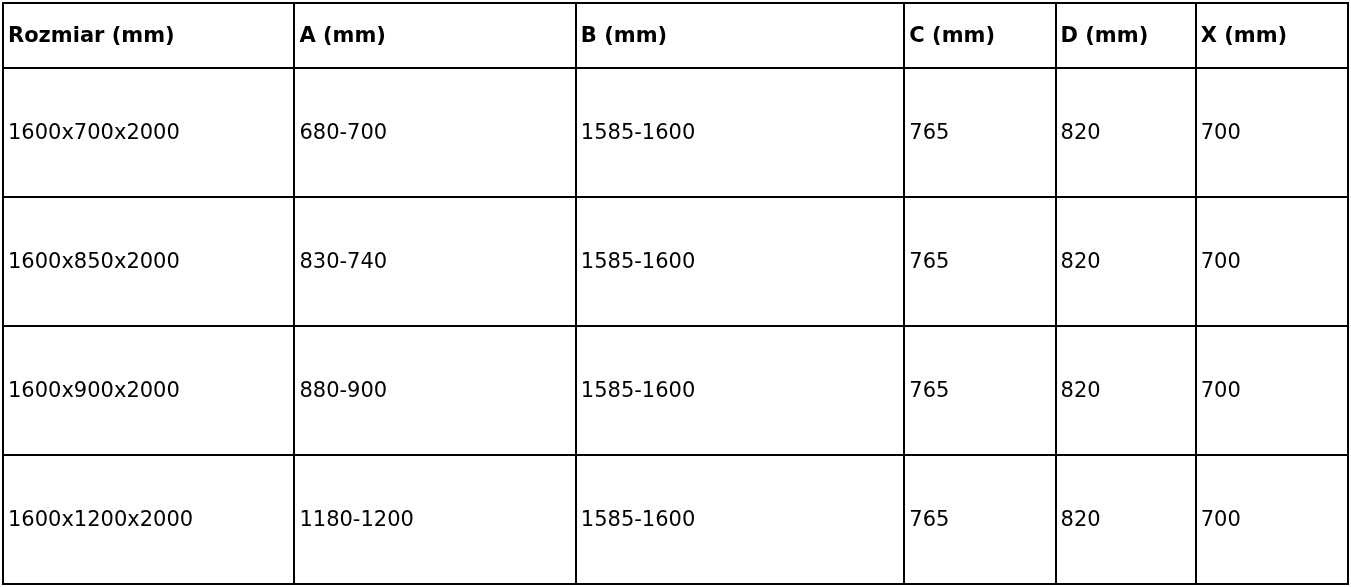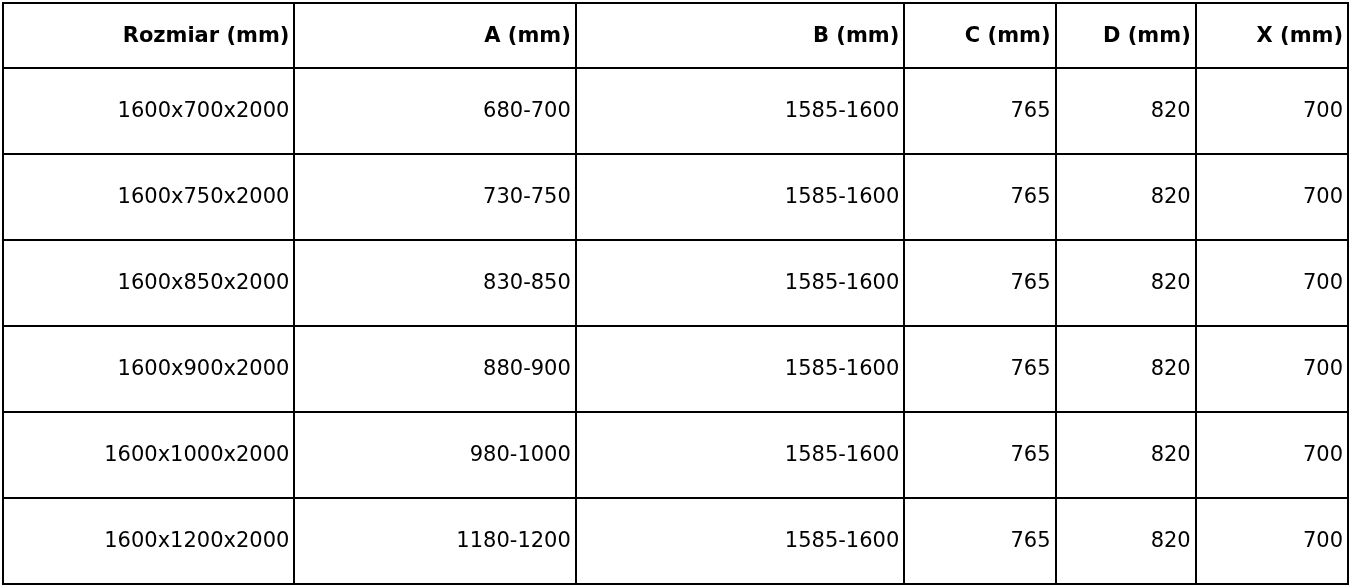--- a/index.html
+++ b/index.html
@@ -17,21 +17,21 @@
   #size-table {
     width: 1347px;
     height: 583px;
     margin: 2px 0 0 2px;
     border-collapse: collapse;
     table-layout: fixed;
   }
   #size-table th,
   #size-table td {
     border: 2px solid #000000;
-    text-align: right;
+    text-align: left;
     vertical-align: middle;
     font-size: 21px;
     line-height: 1.2;
     padding: 0 4px;
     box-sizing: border-box;
   }
   #size-table th {
     font-weight: bold;
     font-size: 21px;
   }
@@ -71,46 +71,30 @@
   <tbody>
     <tr>
       <td>1600x700x2000</td>
       <td>680-700</td>
       <td>1585-1600</td>
       <td>765</td>
       <td>820</td>
       <td>700</td>
     </tr>
     <tr>
-      <td>1600x750x2000</td>
-      <td>730-750</td>
-      <td>1585-1600</td>
-      <td>765</td>
-      <td>820</td>
-      <td>700</td>
-    </tr>
-    <tr>
       <td>1600x850x2000</td>
-      <td>830-850</td>
+      <td>830-740</td>
       <td>1585-1600</td>
       <td>765</td>
       <td>820</td>
       <td>700</td>
     </tr>
     <tr>
       <td>1600x900x2000</td>
       <td>880-900</td>
-      <td>1585-1600</td>
-      <td>765</td>
-      <td>820</td>
-      <td>700</td>
-    </tr>
-    <tr>
-      <td>1600x1000x2000</td>
-      <td>980-1000</td>
       <td>1585-1600</td>
       <td>765</td>
       <td>820</td>
       <td>700</td>
     </tr>
     <tr>
       <td>1600x1200x2000</td>
       <td>1180-1200</td>
       <td>1585-1600</td>
       <td>765</td>

